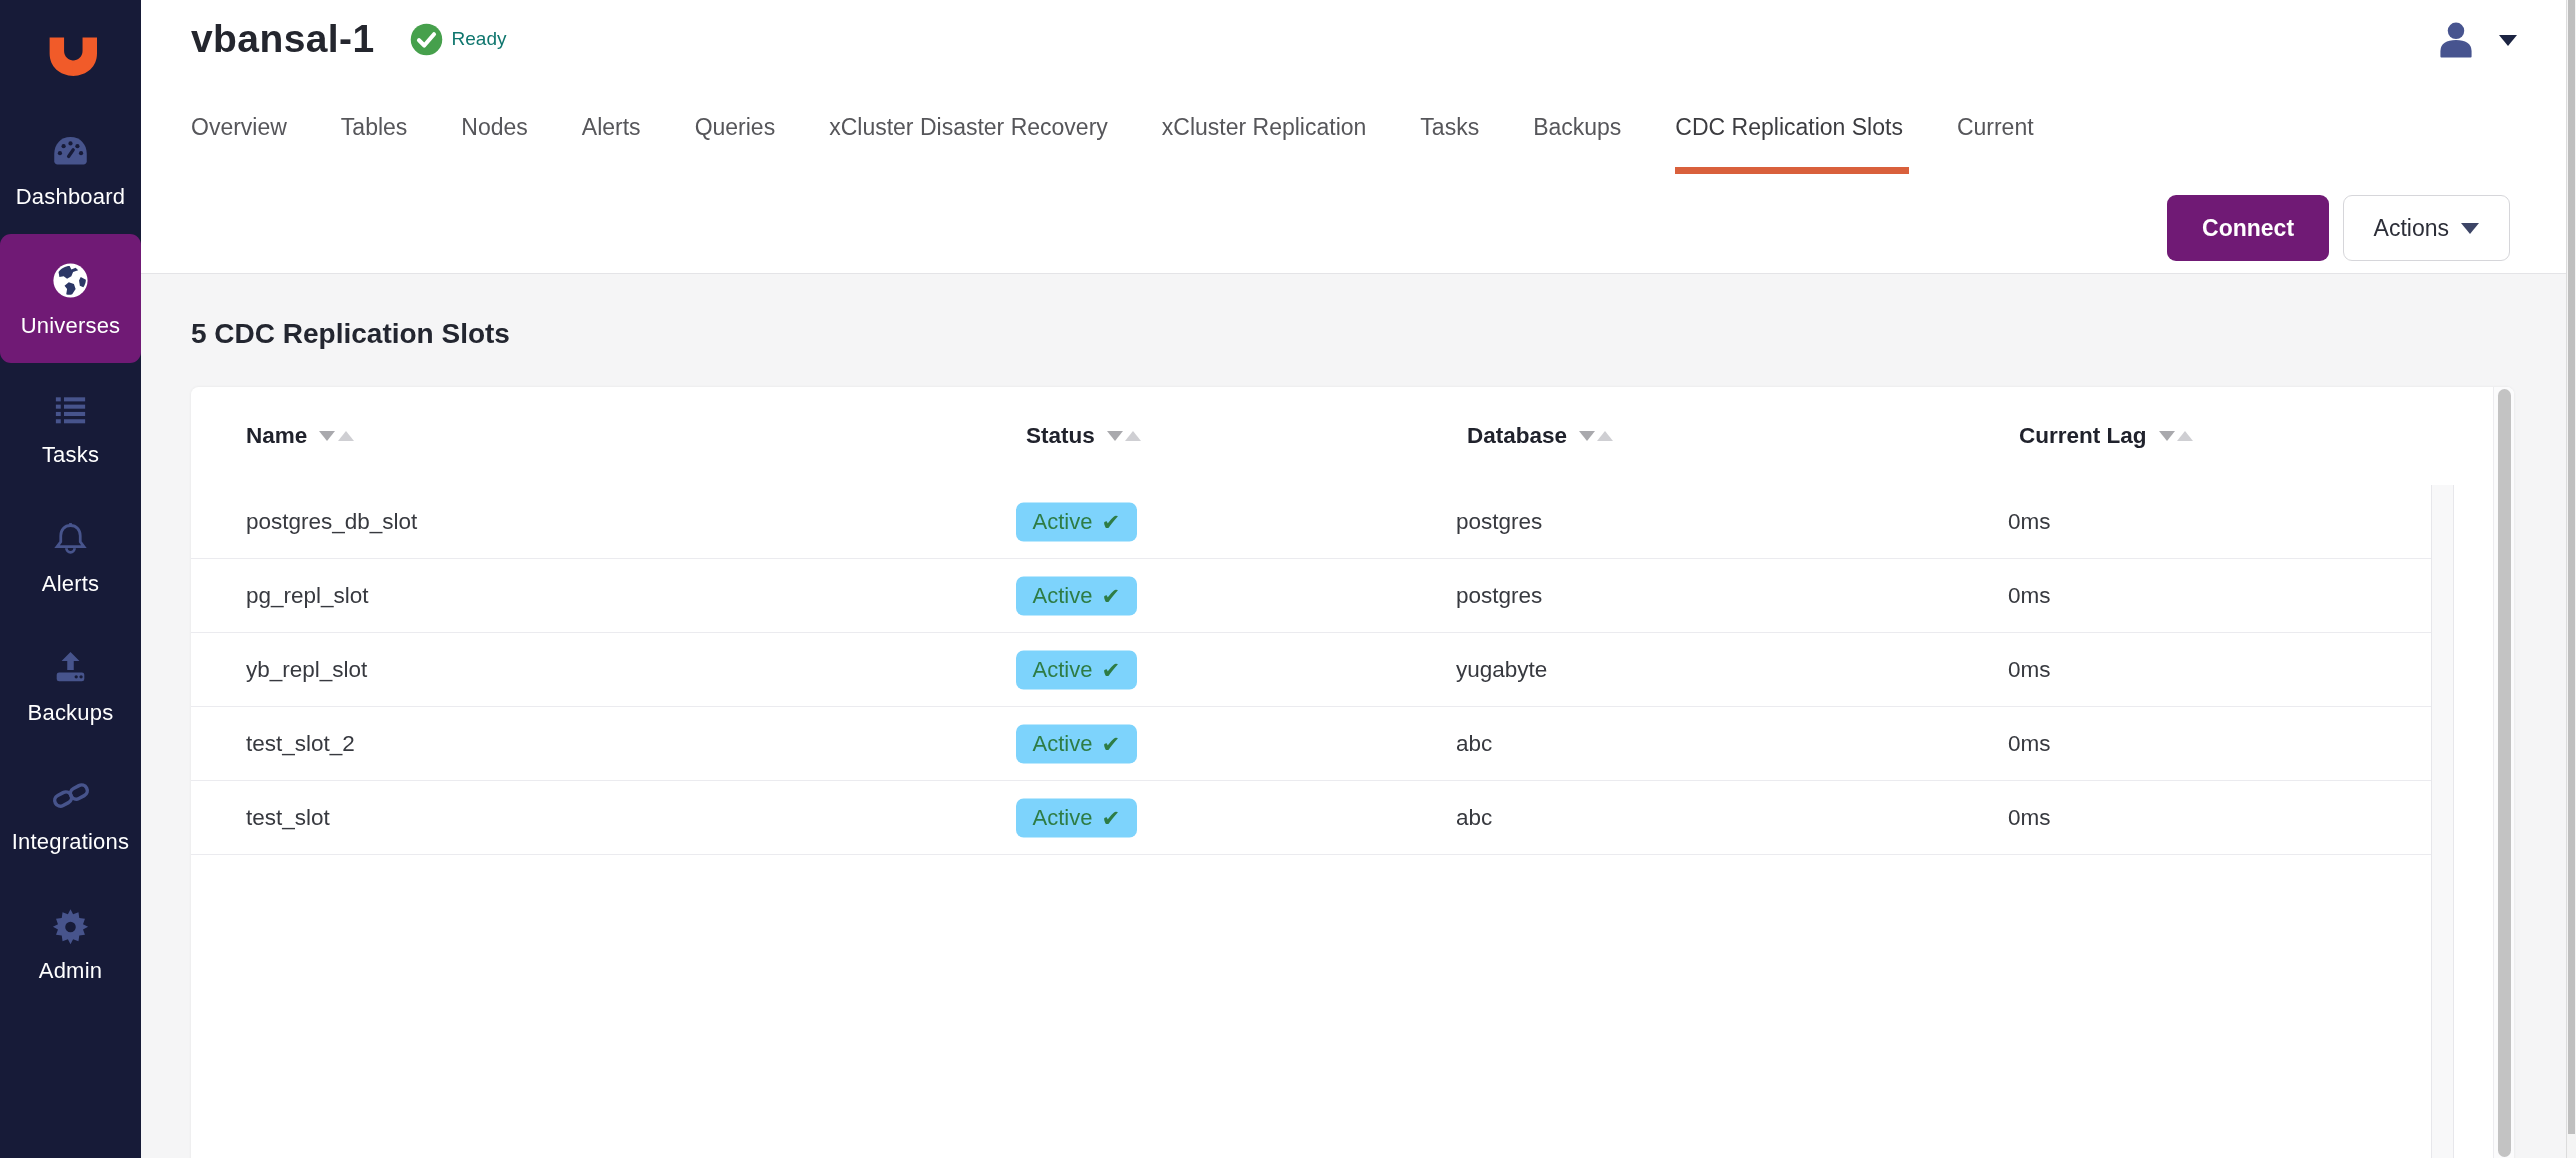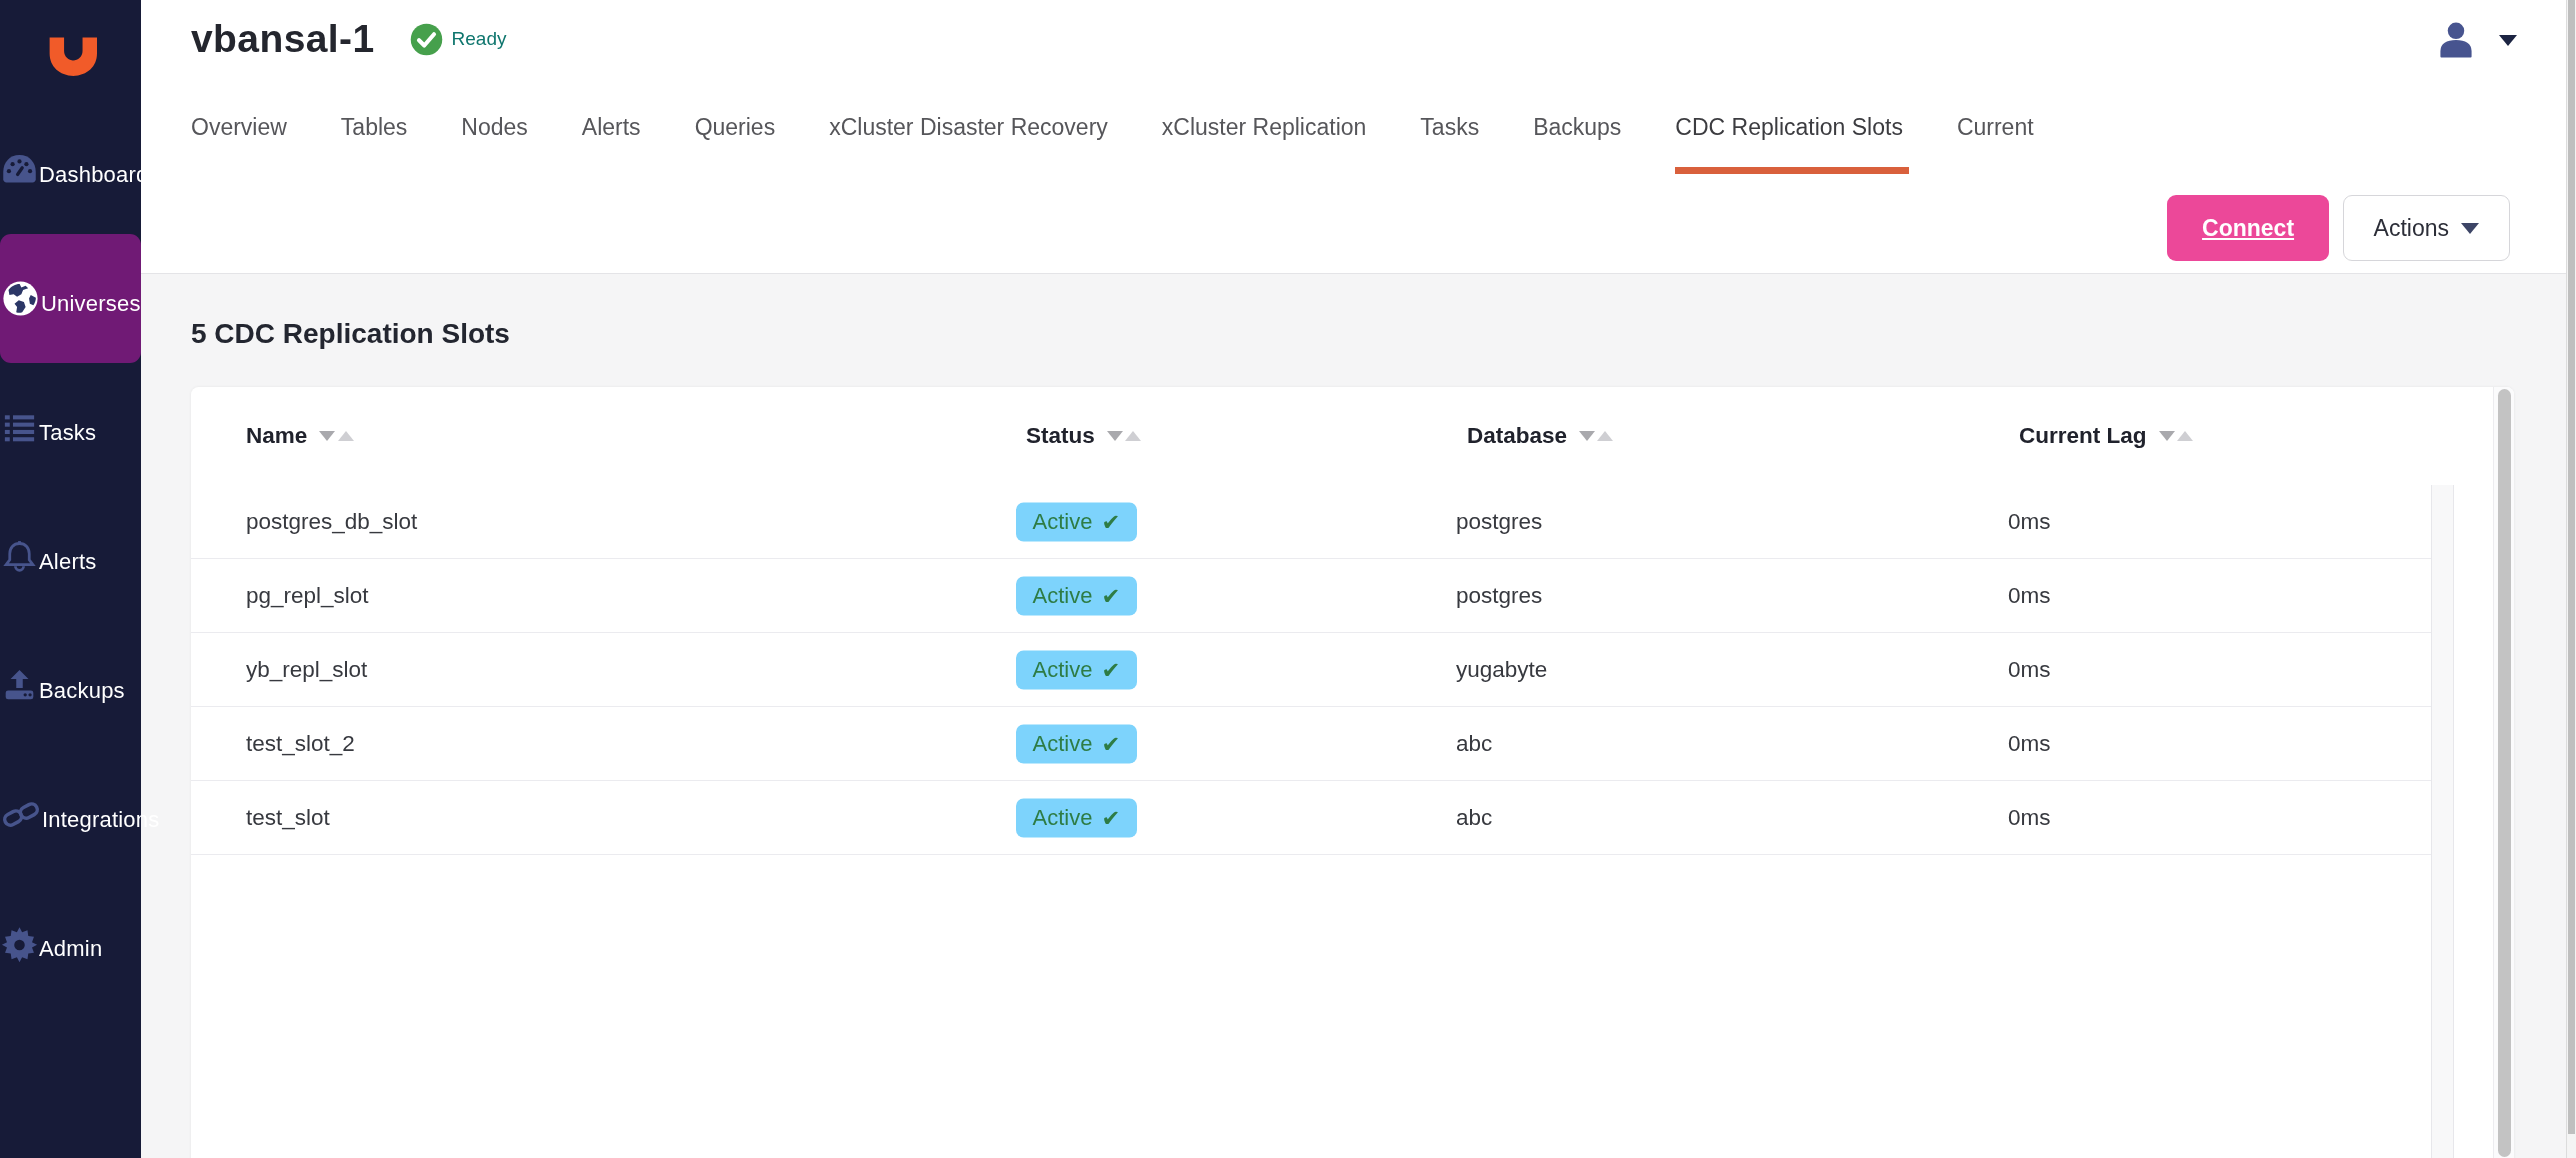--- a/index.html
+++ b/index.html
@@ -3,21 +3,21 @@
 <meta charset="utf-8">
 <style>
   * { margin:0; padding:0; box-sizing:border-box; }
   html,body { width:2576px; height:1158px; }
   body { font-family:"Liberation Sans","DejaVu Sans",sans-serif; background:#f5f5f6; }
   #screen { position:relative; width:2576px; height:1158px; overflow:hidden; background:#f5f5f6; }
 
   
   .sidebar { position:absolute; left:0; top:0; width:141px; height:1158px; background:#171b38; z-index:5; }
   .logo-wrap { height:105px; display:flex; align-items:center; justify-content:center; padding-top:10.5px; }
-  .nav-item { height:129px; display:flex; flex-direction:row; align-items:center; justify-content:flex-start; cursor:pointer; }
+  .nav-item { height:129px; display:flex; flex-direction:column; align-items:center; justify-content:center; cursor:pointer; }
   .nav-item .nav-icon { height:44px; display:flex; align-items:center; justify-content:center; }
   .nav-item .nav-label { color:#ffffff; font-size:22px; margin-top:10.5px; letter-spacing:0.2px; }
   .nav-item.active { background:#701a75;border-radius:11px; }
   .muted-ic { fill:#47548c; }
   .muted-st { stroke:#47548c; fill:none; }
 
   
   .main { position:absolute; left:141px; top:0; right:0; height:1158px; }
   .topbar { position:absolute; left:0; right:0; top:0; height:274px; background:#ffffff; border-bottom:1.5px solid #e4e4e7; }
   .title-row { position:absolute; left:50px; top:9px; display:flex; align-items:center; height:60px; }
@@ -25,21 +25,21 @@
   .ready-badge { display:flex; align-items:center; margin-left:35px; gap:9px; }
   .ready-badge .ready-label { color:#0f766e; font-size:19px; font-weight:400; }
 
   .tabs { position:absolute; left:50px; top:114px; display:flex; gap:54px; }
   .tab { font-size:23px; color:#56565a; padding-bottom:33px; position:relative; cursor:pointer; white-space:nowrap; }
   .tab.active { color:#3c3c40; }
   .tab.active::after { content:""; position:absolute; left:0; right:-6px; bottom:0; height:6.8px; background:#d9603c; }
 
   .header-buttons { position:absolute; top:195px; right:66px; display:flex; gap:13.5px; }
   .btn { height:66px; display:flex; align-items:center; justify-content:center; border-radius:9px; font-size:23px; cursor:pointer; }
-  .btn-connect { background:#ec4899; color:#ffffff; font-weight:600; padding:0 35px; border:none;text-decoration:underline; }
+  .btn-connect { background:#701a75; color:#ffffff; font-weight:600; padding:0 35px; border:none; }
   .btn-actions { background:#ffffff; color:#2c2e38; padding:0 30px; border:1.5px solid #d6d6da; gap:12px; }
   .caret-dn { width:0; height:0; border-left:9px solid transparent; border-right:9px solid transparent; border-top:11.3px solid #3d4566; }
 
   .avatar-group { position:absolute; top:18px; right:59px; display:flex; align-items:center; gap:21px; cursor:pointer; }
   .avatar-caret { width:0; height:0; border-left:9px solid transparent; border-right:9px solid transparent; border-top:11.3px solid #1c2442; }
 
   
   .content { position:absolute; left:0; right:0; top:274px; bottom:0; background:#f5f5f6; padding:45px 0 0 50px; overflow:hidden; }
   .section-heading { font-size:28px; font-weight:700; color:#232630; line-height:30px; }
 

